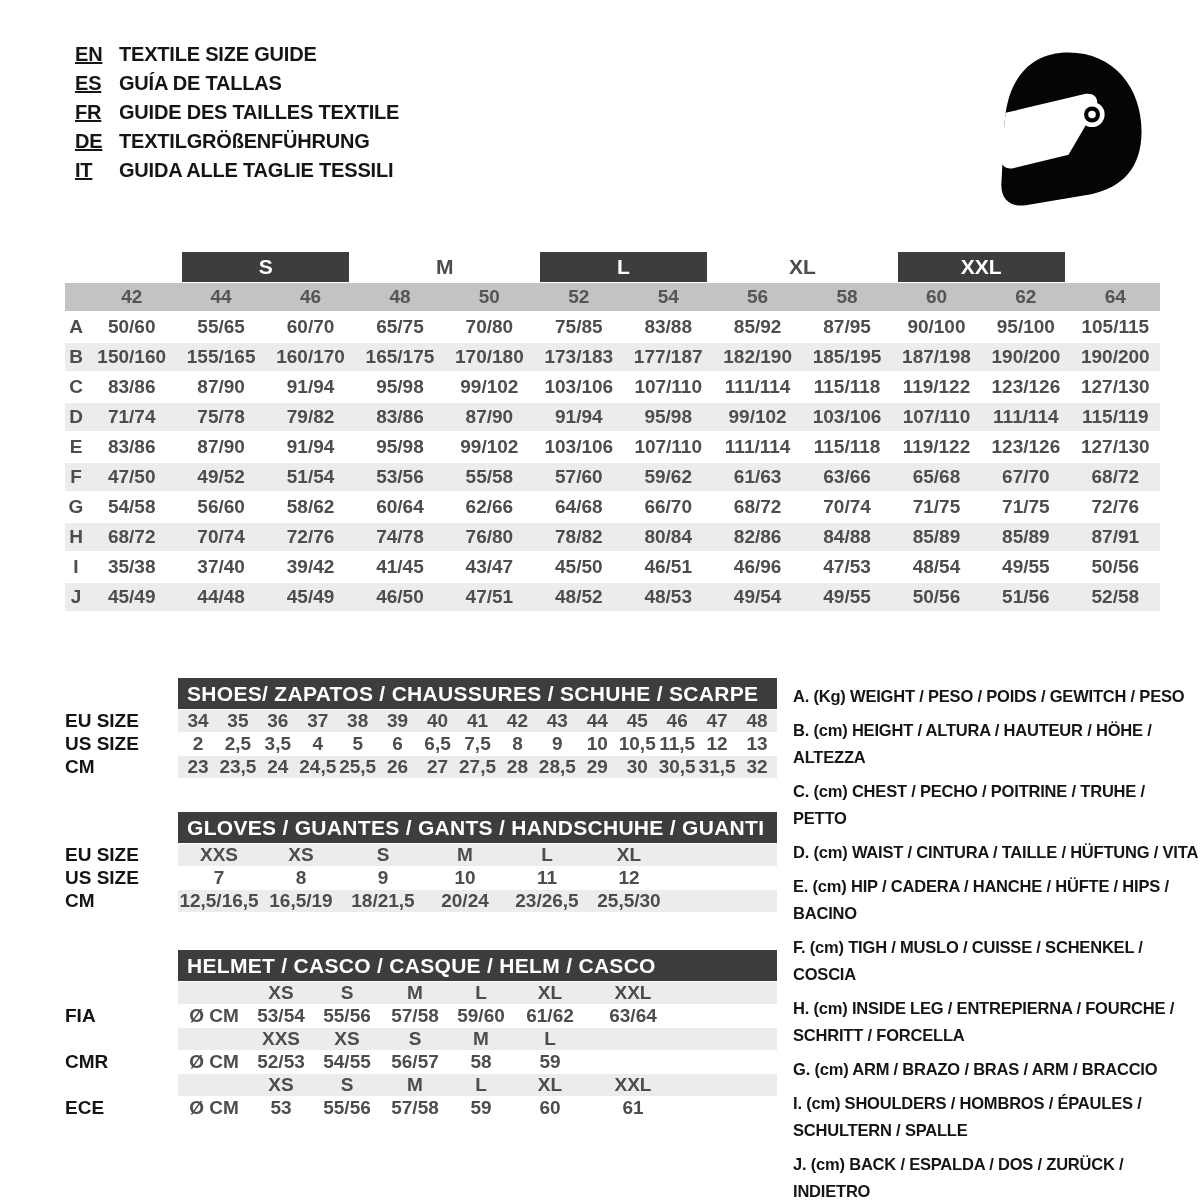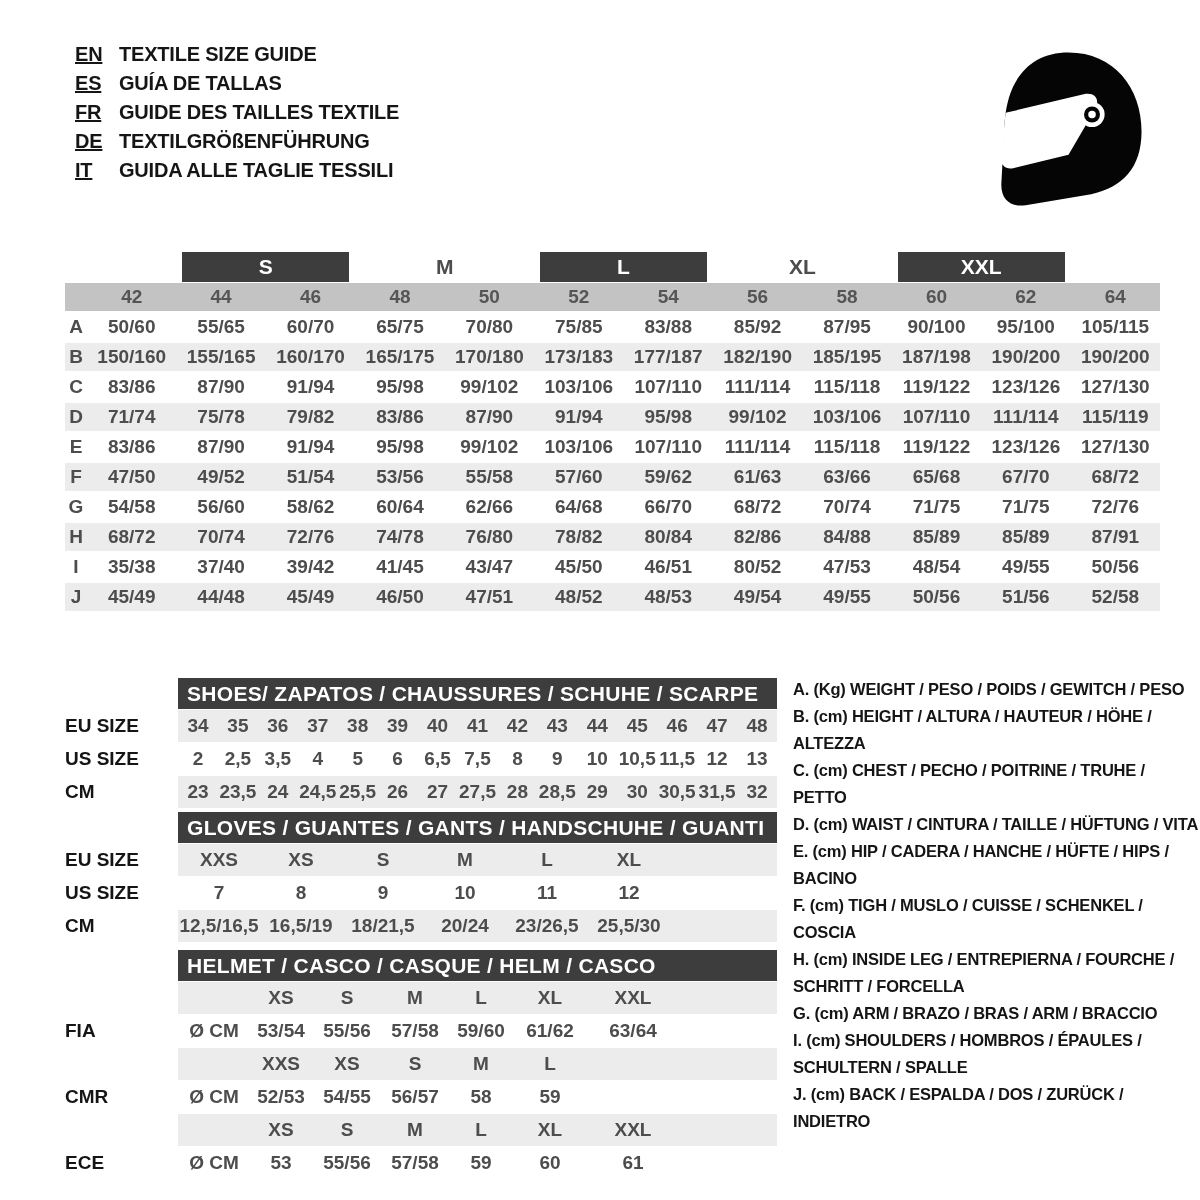--- a/index.html
+++ b/index.html
@@ -31,31 +31,31 @@
   .mt-row.alt { background:#ececec; }
   .cell { display:flex; align-items:center; justify-content:center; font-size:19px; white-space:nowrap; }
 
   
   .section { position:absolute; left:65px; width:712px; }
   .shoes  { top:678px; }
   .gloves { top:812px; }
   .helmet-sec { top:950px; }
   .sec-bar { margin-left:113px; height:31px; background:#3d3d3d; color:#ffffff;
              display:flex; align-items:center; padding-left:9px; font-size:21px; letter-spacing:0.3px; }
-  .sec-row { display:flex; height:32px; margin-top:1px; }
+  .sec-row { display:flex; height:22px; margin-top:1px; }
   .sec-label { width:113px; display:flex; align-items:center; font-size:19px; color:#151515; }
   .band { flex:1; display:grid; align-items:stretch; }
   .band.gray { background:#ececec; }
   .shoe-grid  { grid-template-columns:repeat(15, 1fr); }
   .glove-grid { grid-template-columns:repeat(6, 82px) 1fr; }
   .helm-grid  { grid-template-columns:72px 62px 70px 66px 66px 72px 94px 1fr; }
 
   
   .legend { position:absolute; left:793px; top:676px; width:408px; }
-  .legend-item { font-size:16.5px; line-height:27px; color:#151515; letter-spacing:-0.2px; }
+  .legend-item { font-size:16.5px; line-height:27px; color:#151515; letter-spacing:-0.2px;margin-top:7px; }
 </style>
 </head>
 <body>
 
 <div class="lang-list">
     <div class="lang-row">
       <div class="lang-code">EN</div>
       <div class="lang-label">TEXTILE SIZE GUIDE</div>
     </div>
     <div class="lang-row">
@@ -232,21 +232,21 @@
       </div>
       <div class="mt-grid mt-row">
         <div class="cell">I</div>
         <div class="cell">35/38</div>
         <div class="cell">37/40</div>
         <div class="cell">39/42</div>
         <div class="cell">41/45</div>
         <div class="cell">43/47</div>
         <div class="cell">45/50</div>
         <div class="cell">46/51</div>
-        <div class="cell">80/52</div>
+        <div class="cell">46/96</div>
         <div class="cell">47/53</div>
         <div class="cell">48/54</div>
         <div class="cell">49/55</div>
         <div class="cell">50/56</div>
       </div>
       <div class="mt-grid mt-row alt">
         <div class="cell">J</div>
         <div class="cell">45/49</div>
         <div class="cell">44/48</div>
         <div class="cell">45/49</div>

